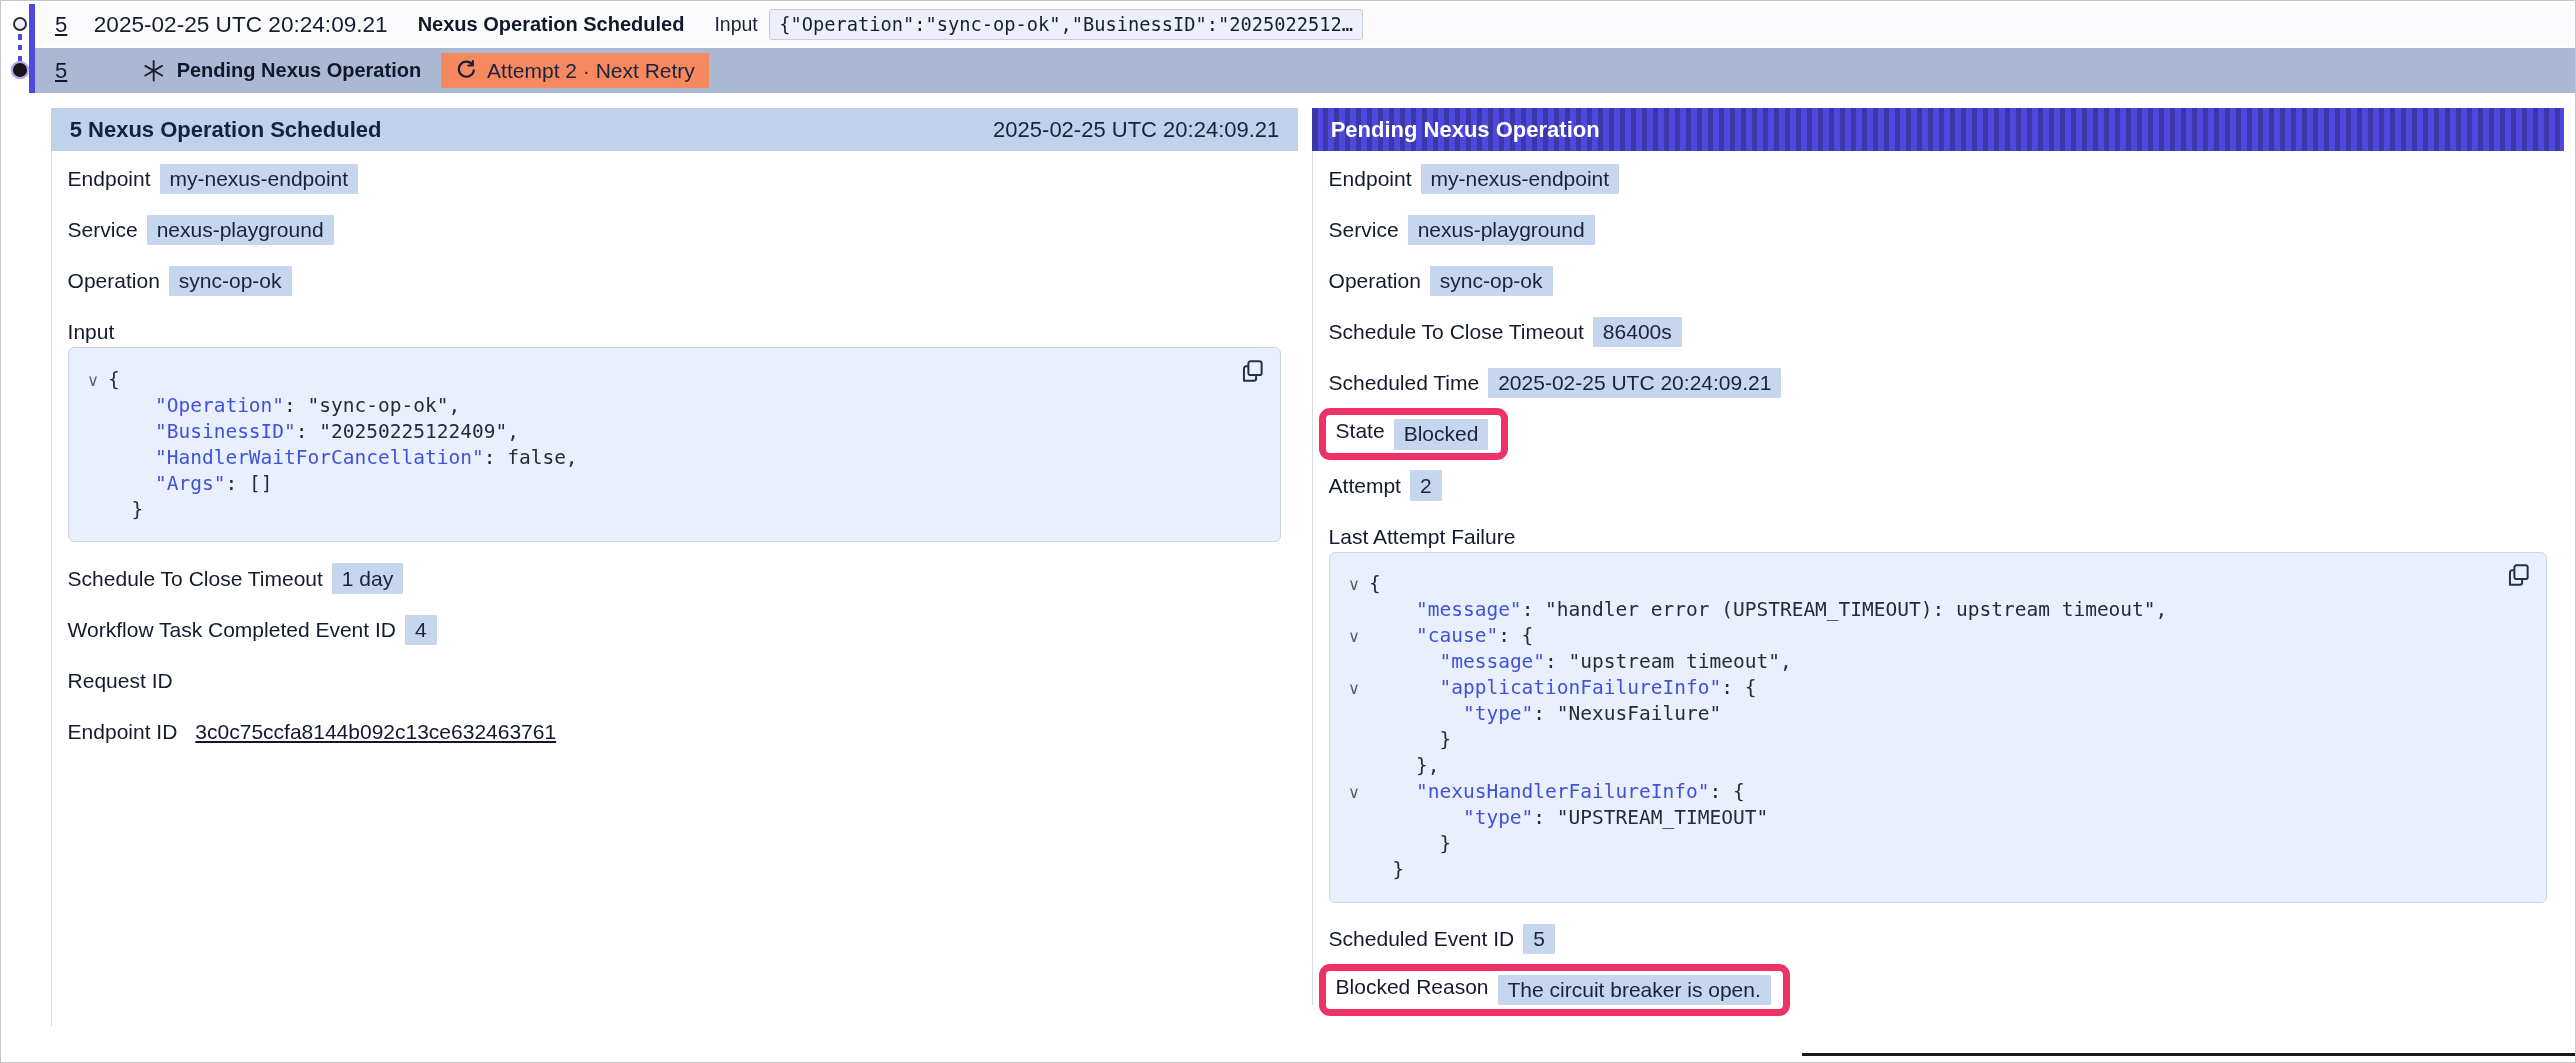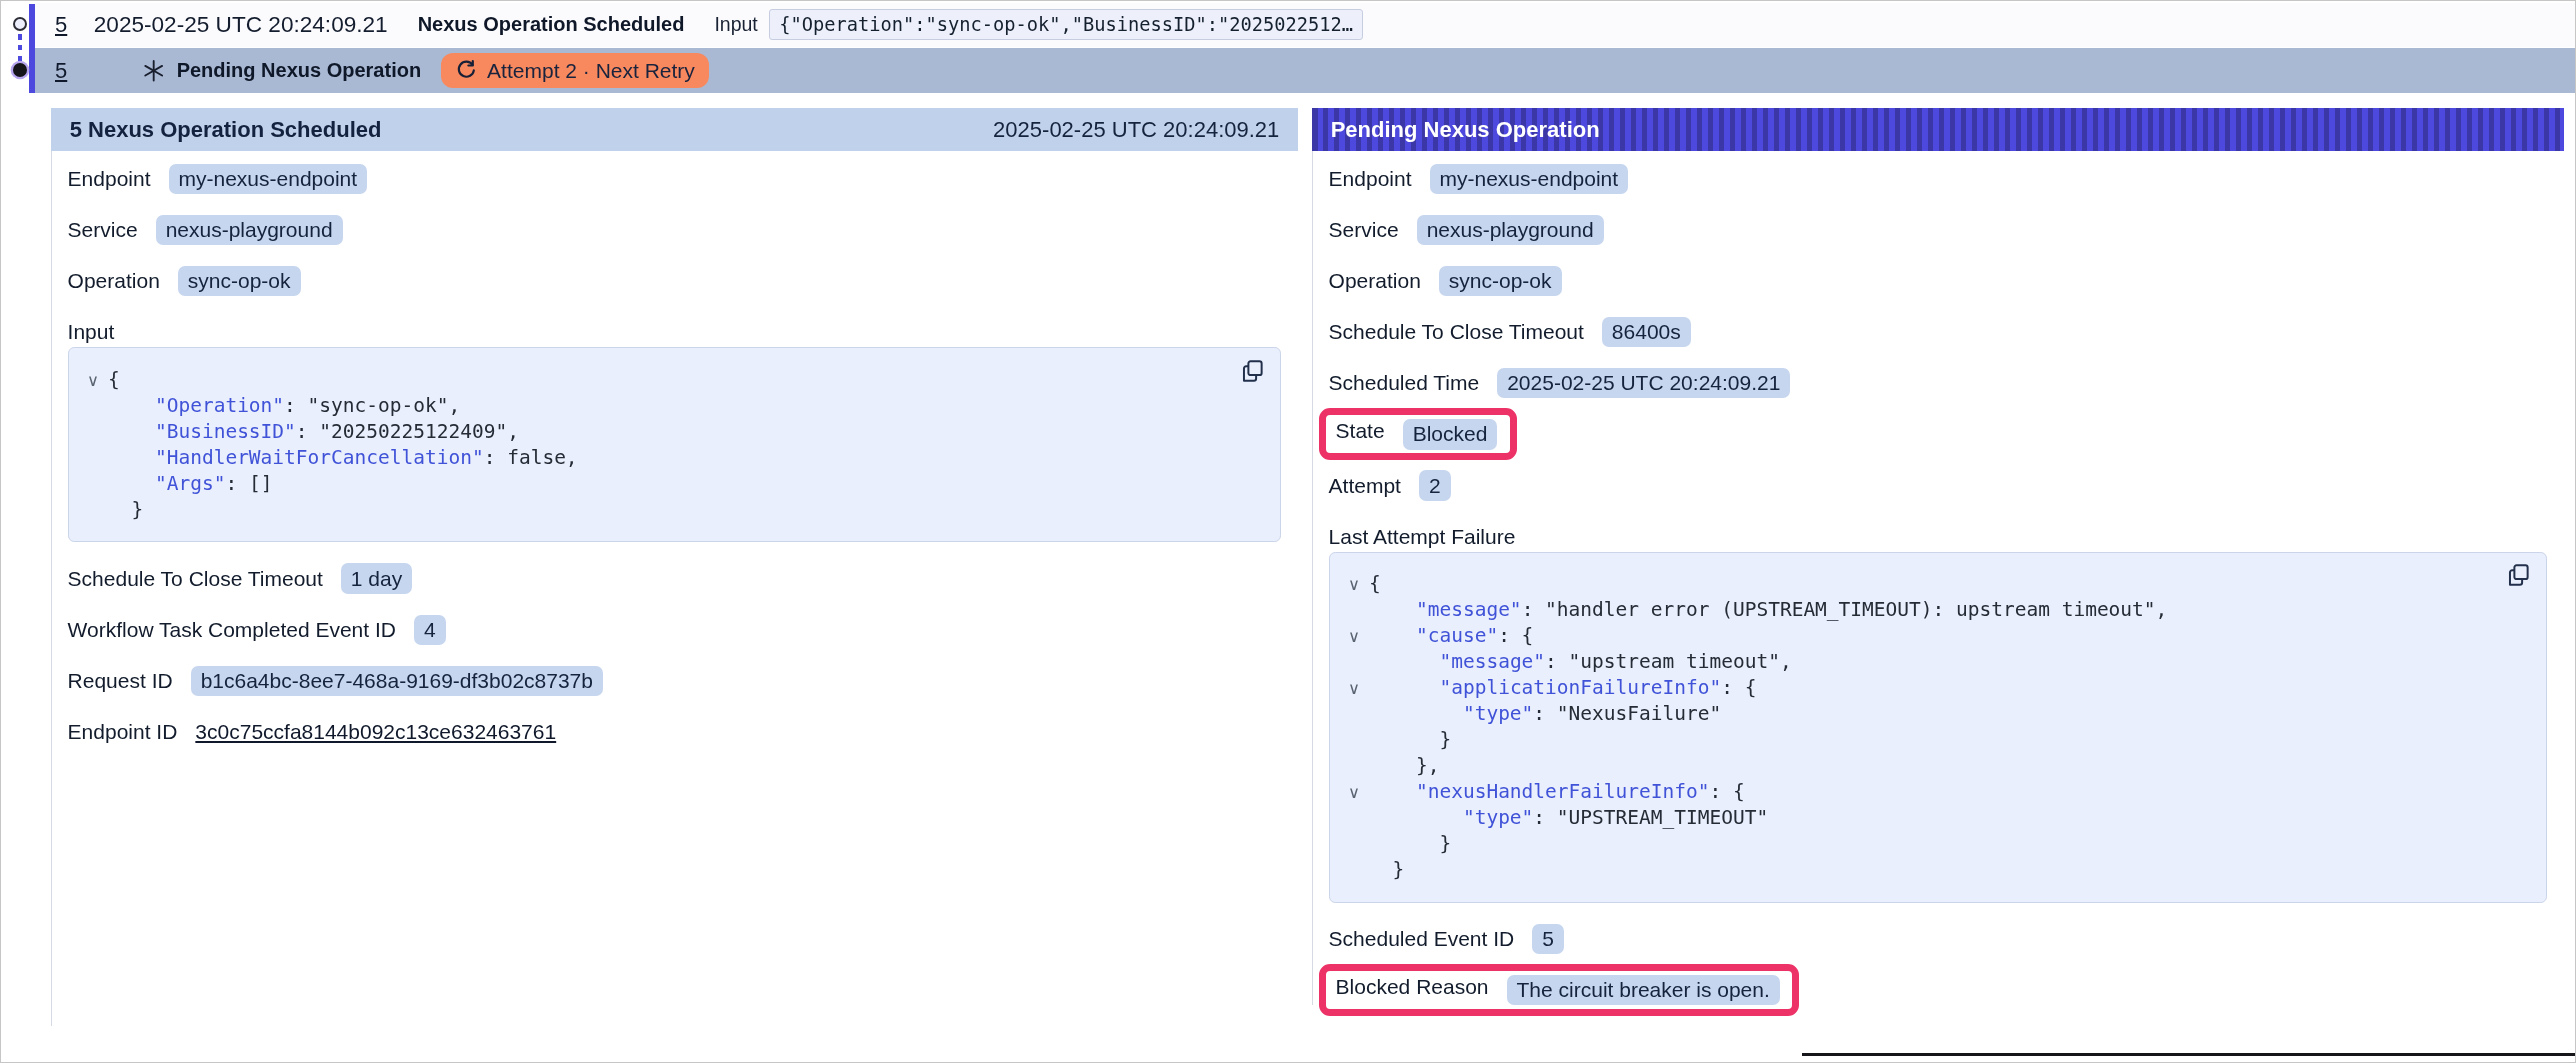--- a/index.html
+++ b/index.html
@@ -30,38 +30,38 @@
   .ev-time{margin-left:26.5px;font-size:22.6px;color:#141d2e;}
   .ev-title{margin-left:30px;font-size:20px;font-weight:700;color:#0f1828;}
   .ev-input-label{margin-left:30px;font-size:19.5px;color:#1a2334;}
   .ev-chip{margin-left:11px;height:31px;display:flex;align-items:center;box-sizing:border-box;
            background:#EDF0FB;border:1.6px solid #C6CDE0;border-radius:3.1px;padding:0 9.4px;
            font-family:"DejaVu Sans Mono", monospace;font-size:18.7px;color:#15202f;
            max-width:624px;overflow:hidden;white-space:nowrap;}
   .pending-icon{margin-left:75px;width:23.4px;height:23.4px;flex:none;}
   #row2 .ev-title{margin-left:11px;}
   .retry-badge{margin-left:20px;display:flex;align-items:center;gap:9.4px;background:#F8895F;
-           border-radius:12px;padding:5.5px 14px;font-size:21px;color:#19233d;}
+           border-radius:1px;padding:5.5px 14px;font-size:21px;color:#19233d;}
   .retry-badge svg{width:22.6px;height:22.6px;}
   
   .card{position:absolute;top:107px;background:#fff;}
   #left-card{left:50px;width:1247px;}
   #right-card{left:1311px;right:11px;}
   .card-header{height:43px;display:flex;align-items:center;justify-content:space-between;
            padding:0 18.7px;box-sizing:border-box;font-size:22px;}
   #left-card .card-header{background:#C0D1EC;color:#13223e;font-weight:600;}
   #left-card .card-header .hdr-time{font-weight:400;color:#15233c;}
   #right-card .card-header{
       background:repeating-linear-gradient(90deg,#3C37A6 0 5.5px,#4D49DF 5.5px 11px);
       color:#ffffff;font-weight:600;}
   .card-body{position:relative;border-left:1.6px solid #D5DAE3;padding:12.5px 17px 0 15.6px;}
   #left-card .card-body{min-height:875px;box-sizing:border-box;}
   .field-row{display:flex;align-items:center;min-height:30px;margin-bottom:21px;font-size:21px;}
   .field-label{color:#121c2c;}
-  .chip{margin-left:18px;background:#C7D6EF;border-radius:7px;padding:3.1px 10px;color:#15233c;}
+  .chip{margin-left:9px;background:#C7D6EF;border-radius:1px;padding:3.1px 10px;color:#15233c;}
   .linkval{margin-left:18px;color:#10192b;text-decoration:underline;cursor:pointer;}
   .annotated{display:inline-flex;align-items:flex-start;border:7px solid #EC3266;border-radius:11px;
            padding:3.9px 12.5px 3.9px 9.4px;margin:-11px 0 -11px -9.4px;background:#fff;}
   .label-row{margin-bottom:0;}
   
   .code-block{position:relative;margin:0 0 21px 0;background:#E9EFFC;border:1.6px solid #CBD5EA;
            border-radius:6.2px;padding:18.7px 55px 18.7px 9.4px;box-sizing:border-box;}
   .code-block pre{margin:0;font-family:"DejaVu Sans Mono", monospace;font-size:19.5px;
            line-height:26px;color:#262c36;}
   .code-line{white-space:pre;}
@@ -142,21 +142,20 @@
         <div class="field-row">
           <span class="field-label">Schedule To Close Timeout</span>
           <span class="chip">1 day</span>
         </div>
         <div class="field-row">
           <span class="field-label">Workflow Task Completed Event ID</span>
           <span class="chip">4</span>
         </div>
         <div class="field-row">
           <span class="field-label">Request ID</span>
-          <span class="chip">b1c6a4bc-8ee7-468a-9169-df3b02c8737b</span>
         </div>
         <div class="field-row">
           <span class="field-label">Endpoint ID</span>
           <a class="linkval">3c0c75ccfa8144b092c13ce632463761</a>
         </div>
       </div>
   </div>
 </div>
 
 <div class="card" id="right-card">

